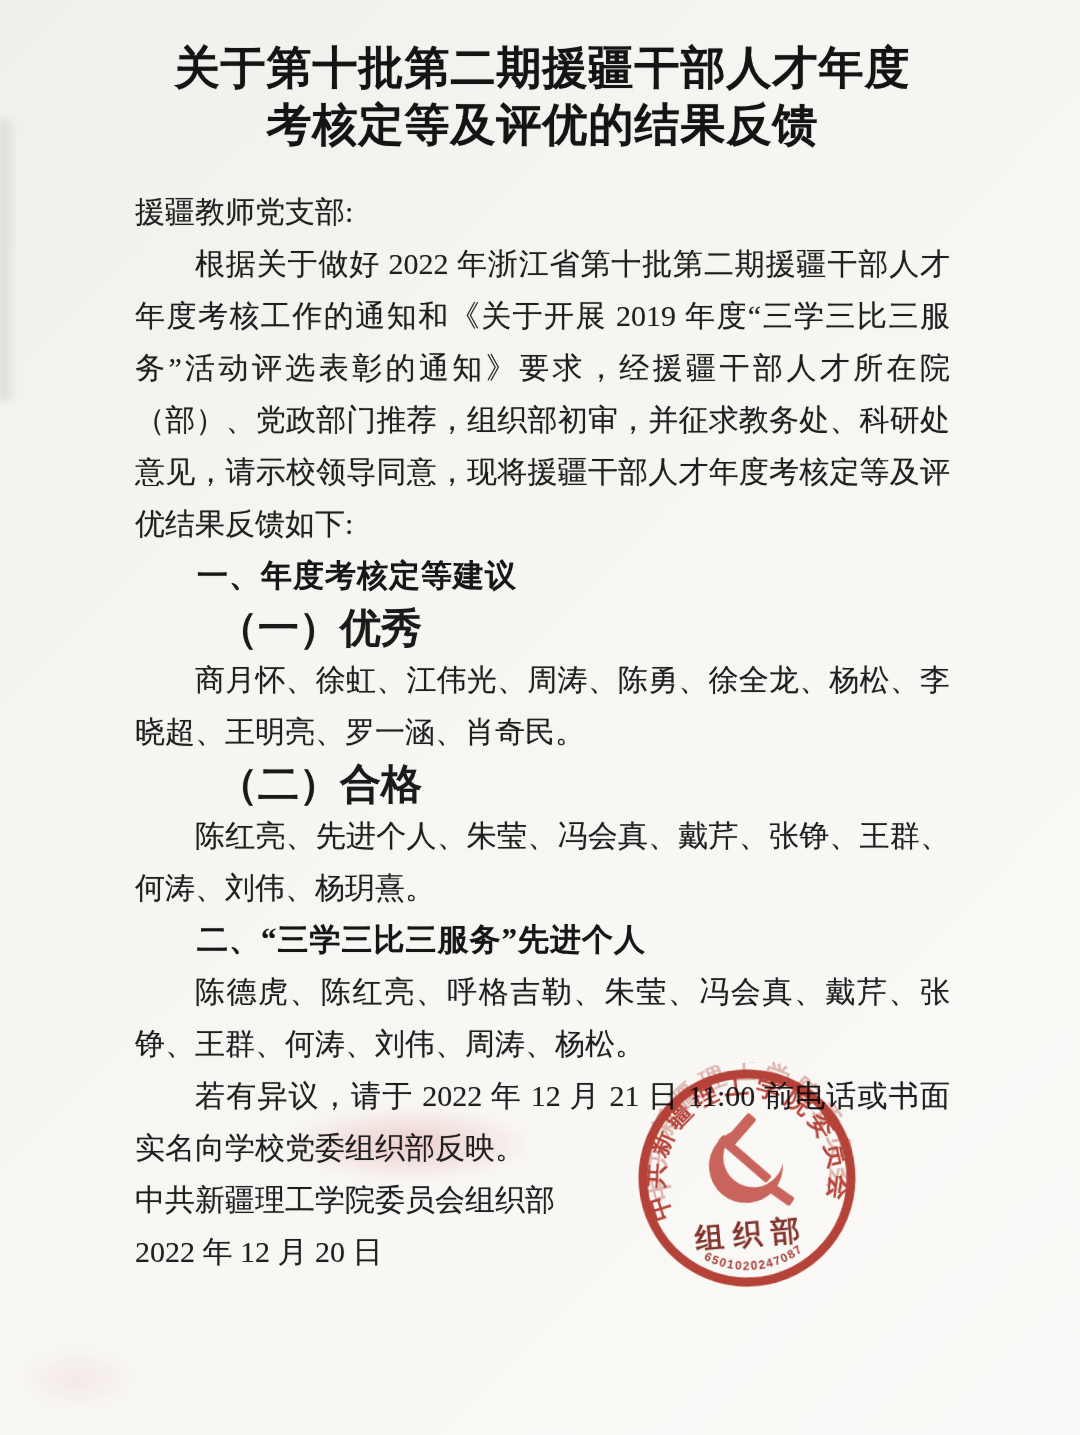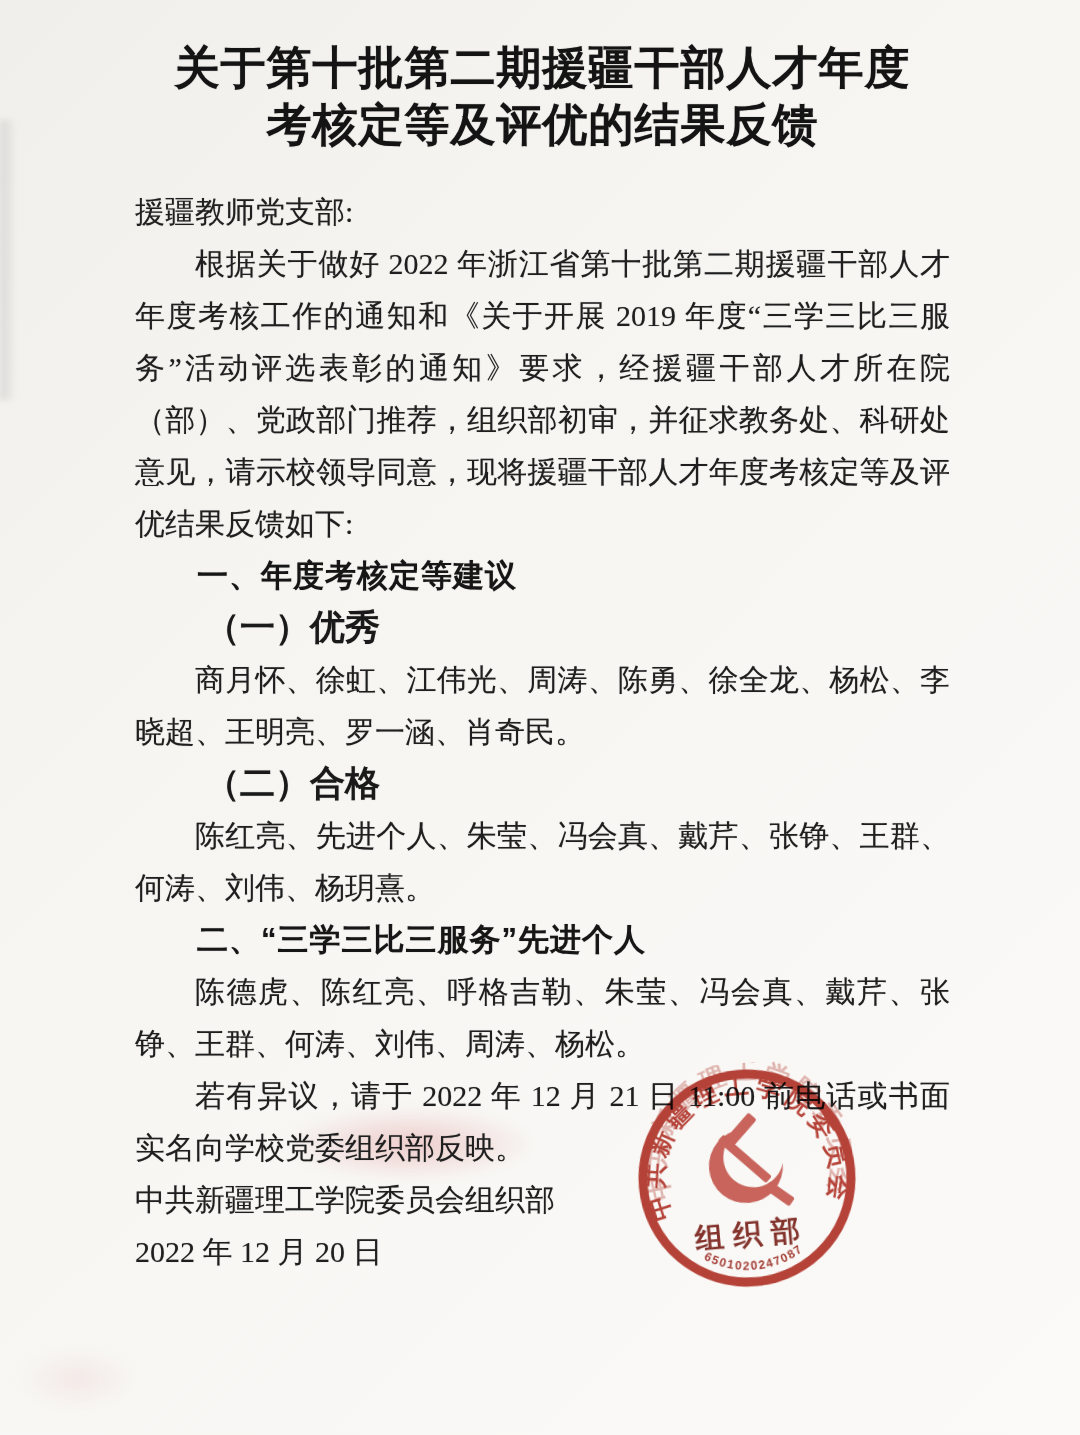--- a/index.html
+++ b/index.html
@@ -59,29 +59,29 @@
   }
   .body p { margin: 0; }
 
   .para, .salutation {
     text-align: justify;
     text-justify: inter-character;
   }
   .indent { text-indent: 2em; }
 
   .heading-hei {
-    font-family: Liberation Sans, sans-serif;
+    font-family: Liberation Serif, serif;
     font-weight: bold;
     font-size: 31px;
     letter-spacing: 1px;
     color: #161616;
   }
   .heading-kai {
     font-weight: bold;
-    font-size: 35px;
+    font-size: 41px;
     color: #1a1a1a;
   }
 
   .signature { text-align: left; padding-right: 12px; }
   .date      { padding-right: 97px; }
 
   
   .seal {
     position: absolute;
     left: 632px; top: 1063px;

